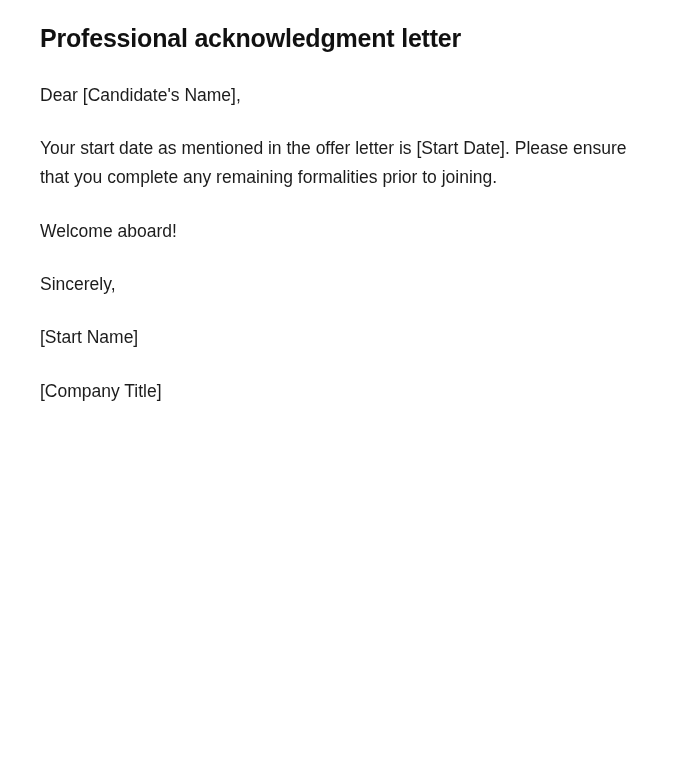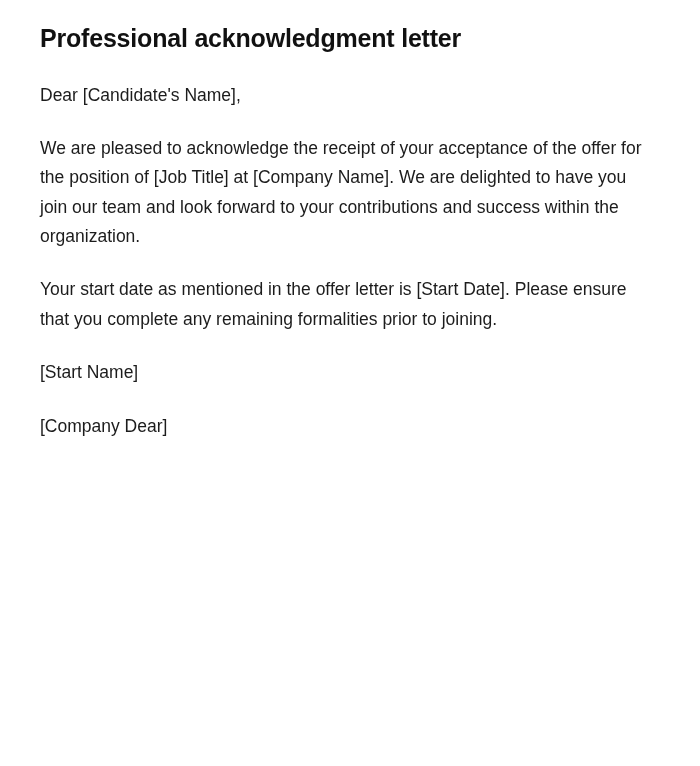--- a/index.html
+++ b/index.html
@@ -35,17 +35,18 @@
   .para:last-child {
     margin-bottom: 0;
   }
 </style>
 </head>
 <body>
 
 <div class="letter">
   <h1 class="letter-title">Professional acknowledgment letter</h1>
   <p class="para">Dear [Candidate's Name],</p>
-  <p class="para">We are pleased to acknowledge the receipt of your acceptance of the offer for the position of [Job Title] at [Company Name]. We are delighted to have you join our team and look forward to your contributions and success within the organization.</p>
   <p class="para">Your start date as mentioned in the offer letter is [Start Date]. Please ensure that you complete any remaining formalities prior to joining.</p>
+  <p class="para">Welcome aboard!</p>
+  <p class="para">Sincerely,</p>
   <p class="para">[Start Name]</p>
-  <p class="para">[Company Dear]</p>
+  <p class="para">[Company Title]</p>
 </div>
 
 </body></html>

